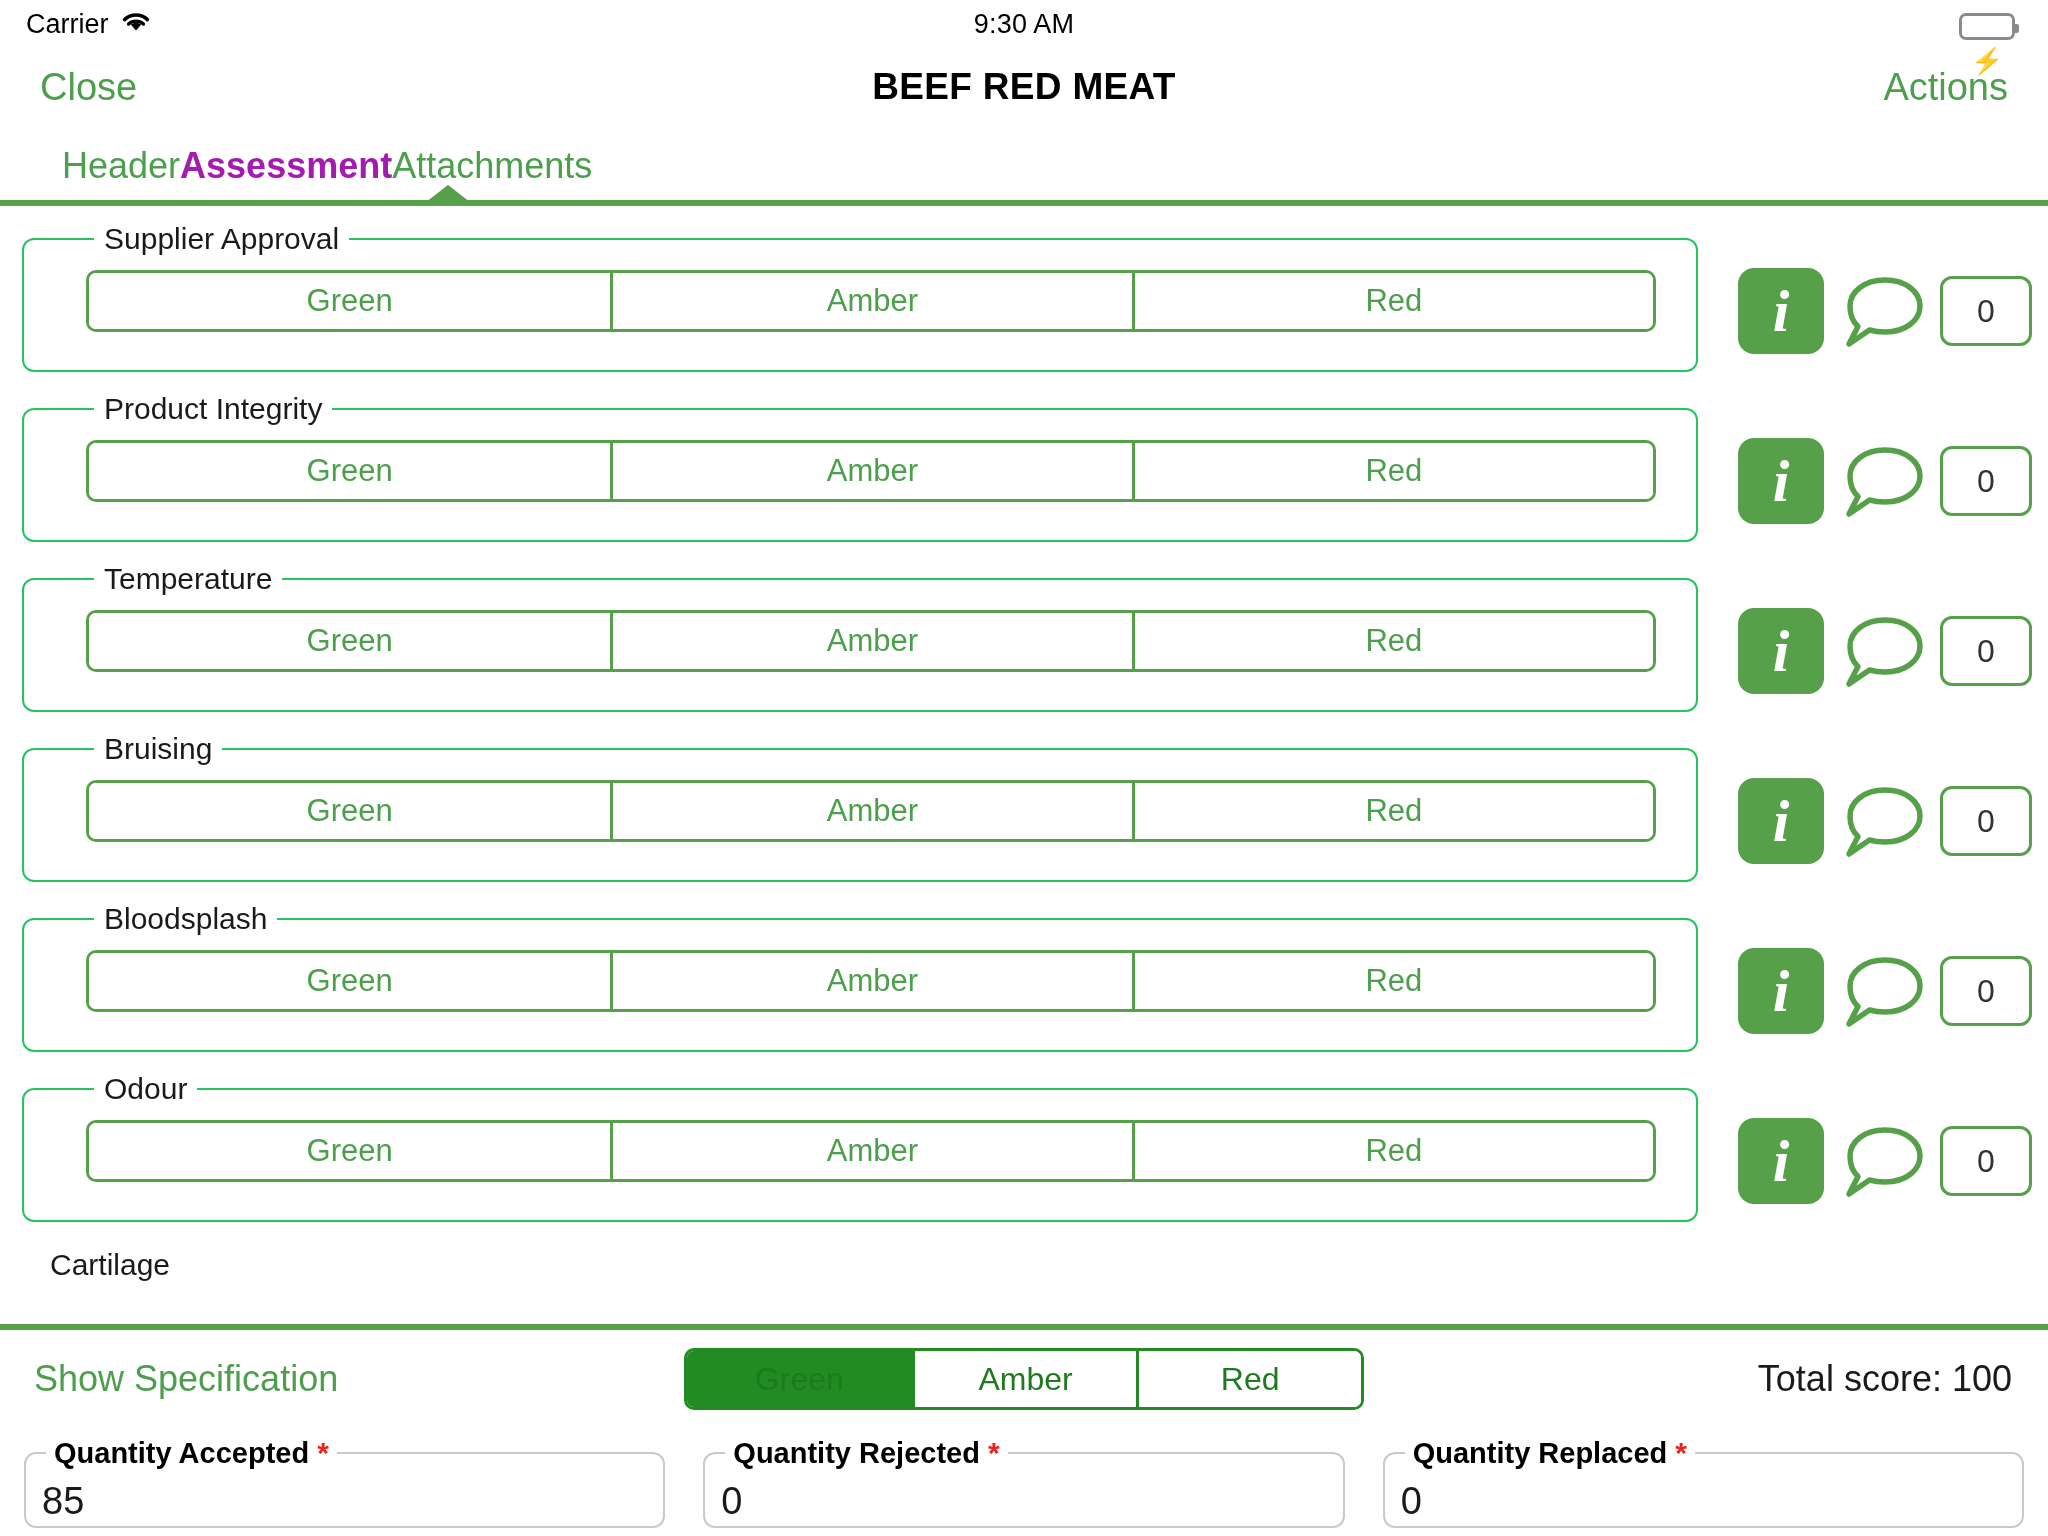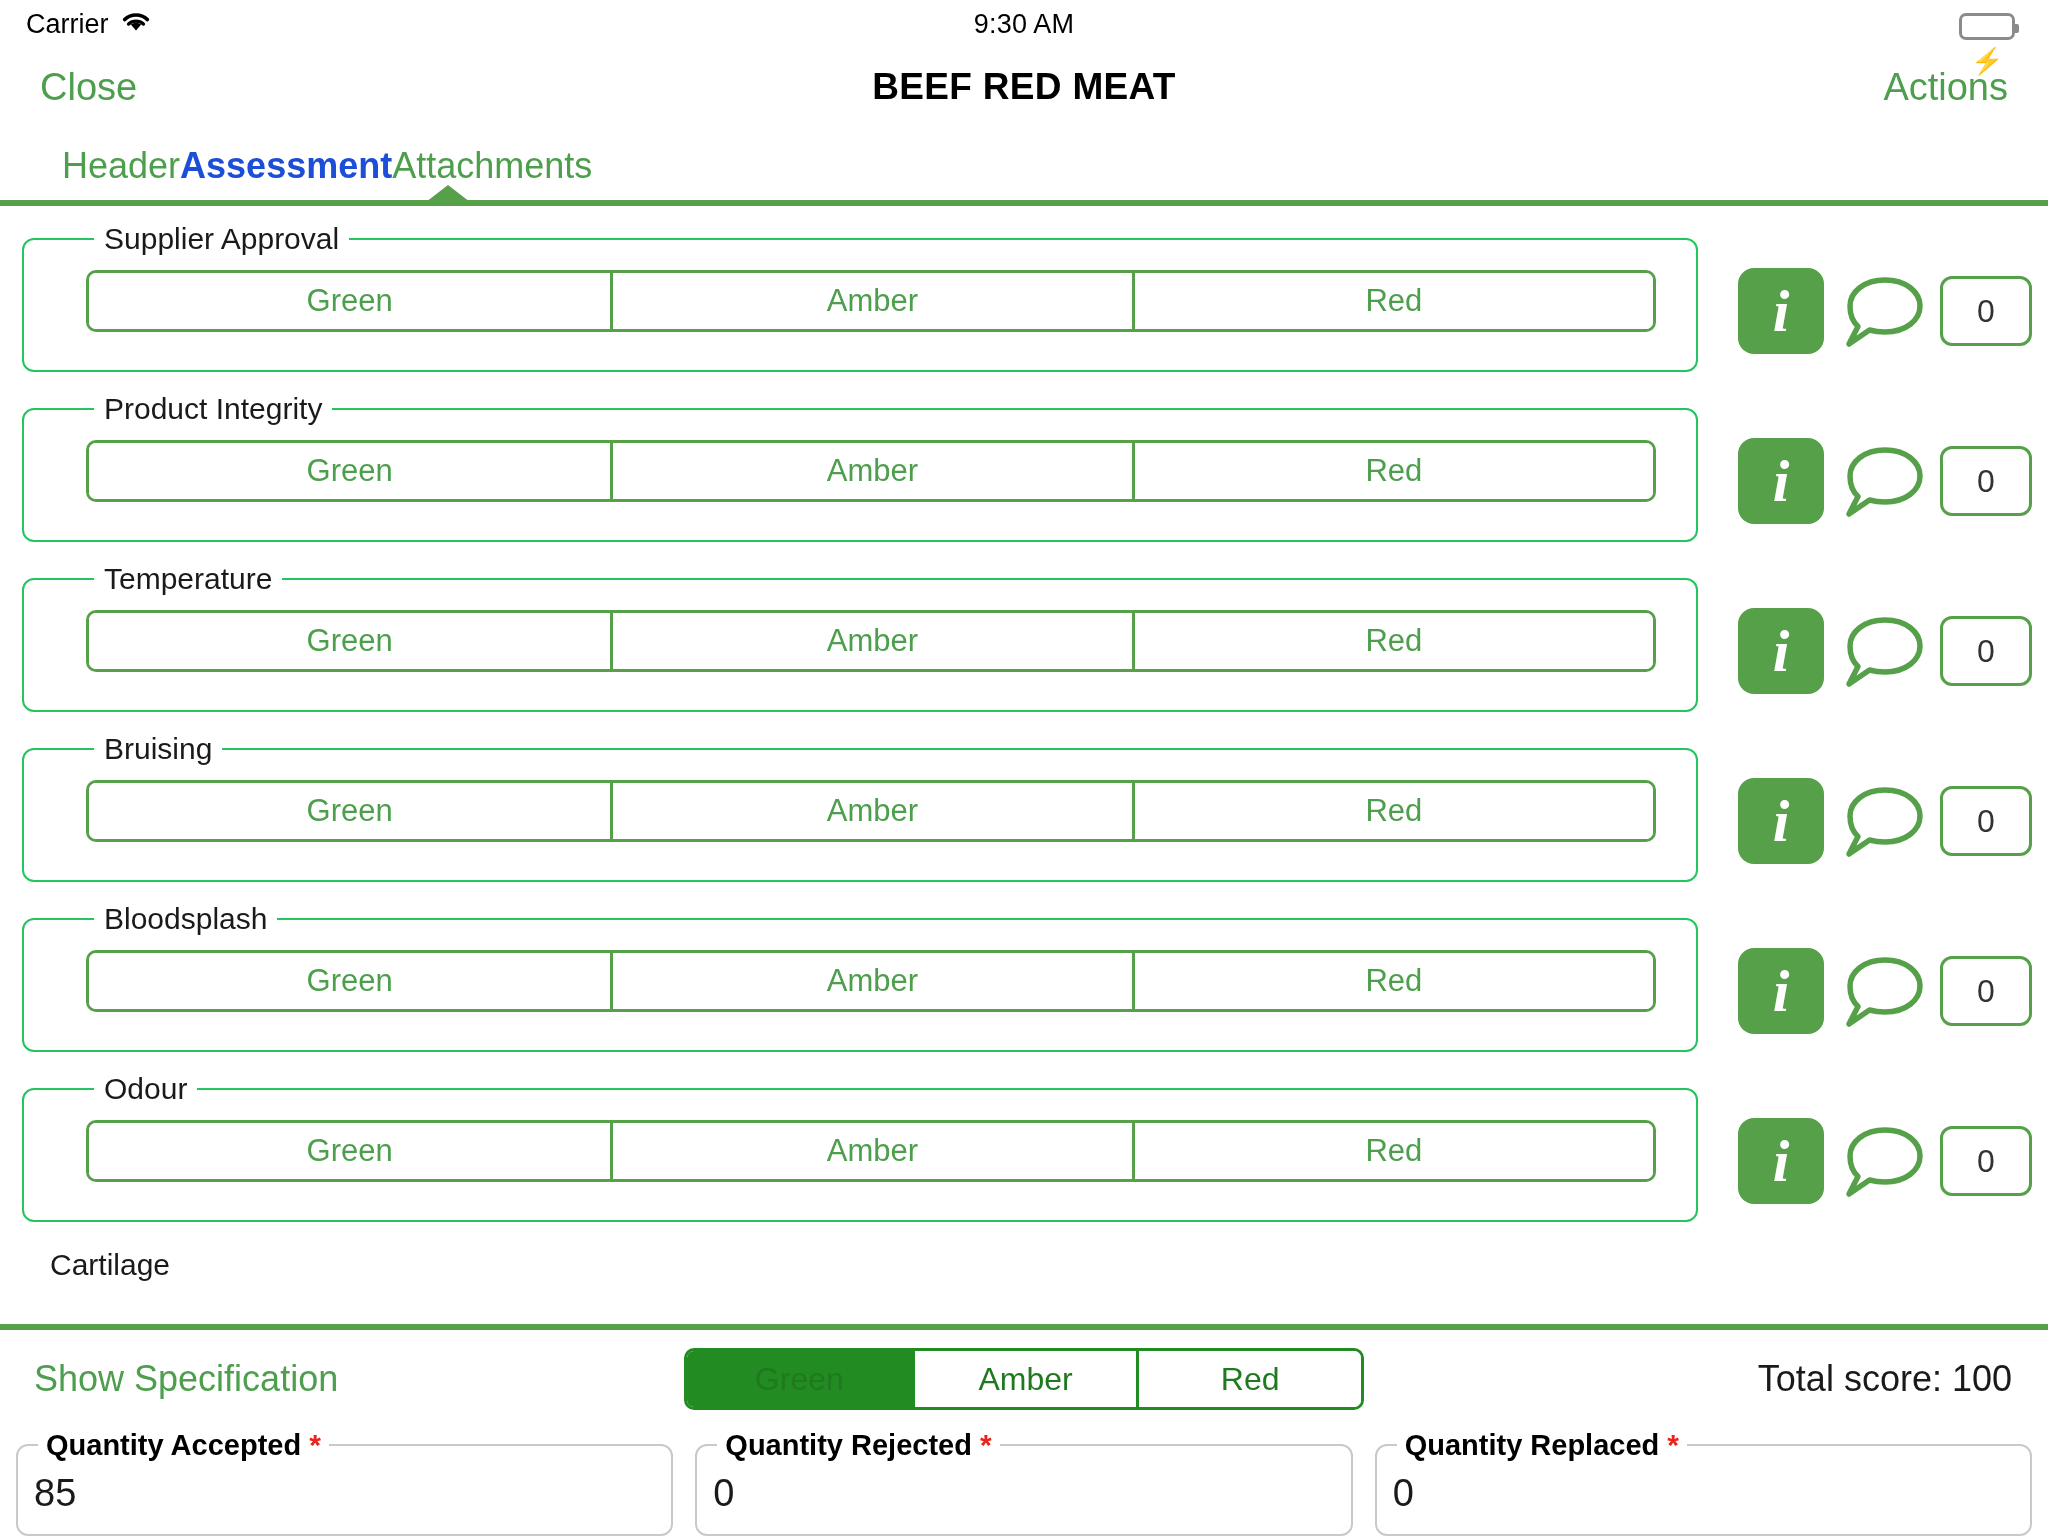--- a/index.html
+++ b/index.html
@@ -114,21 +114,21 @@
   .tab {
     font-size: 36px;
     color: #4d9e4d;
     background: none;
     border: none;
     font-family: inherit;
     cursor: pointer;
     white-space: nowrap;
     padding: 0;
   }
-  .tab.active { font-weight: bold; color: #1d4ed8; }
+  .tab.active { font-weight: bold; color: #a21caf; }
   .tab-underline {
     position: absolute;
     left: 0; right: 0; bottom: 0;
     height: 6px;
     background: #57a04a;
   }
   .tab-caret {
     position: absolute;
     bottom: 4px;
     width: 0; height: 0;
@@ -320,21 +320,21 @@
     display: flex;
     gap: 22px;
     flex: 1 1 auto;
     padding-bottom: 0;
   }
   fieldset.qty-field {
     flex: 1 1 33.333%;
     border: 2px solid #c9c9c9;
     border-radius: 12px;
     padding: 4px 14px 0 14px;
-    margin: 0;
+    margin: 8px;
     min-width: 0;
   }
   fieldset.qty-field > legend {
     font-size: 29px;
     font-weight: bold;
     color: #000;
     padding: 0 8px;
     margin-left: 6px;
   }
   .req { color: #e8241c; font-size: 30px; }

